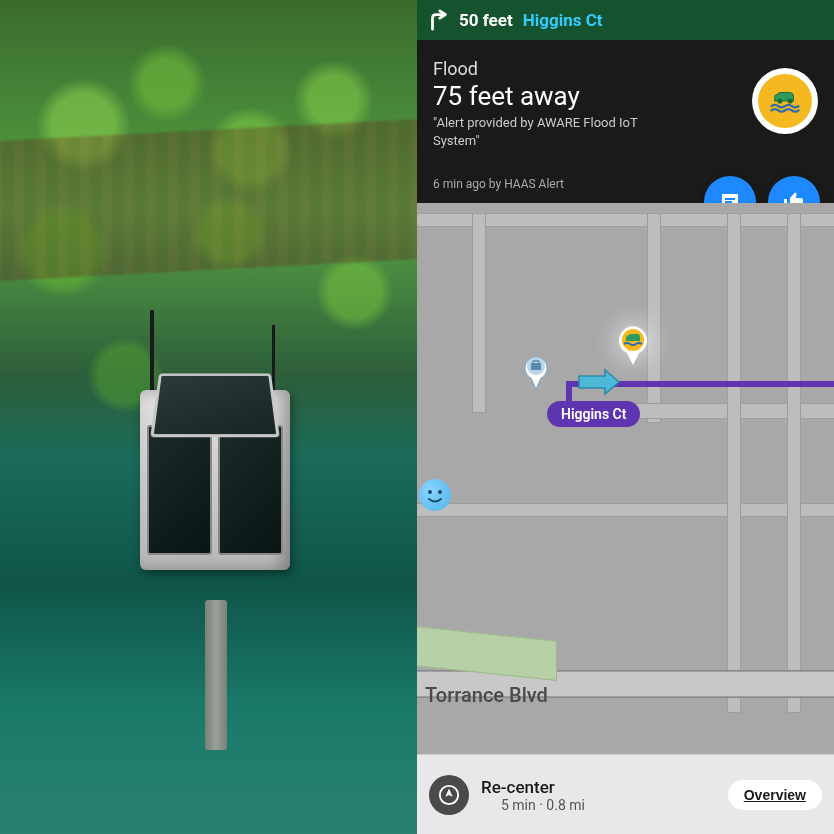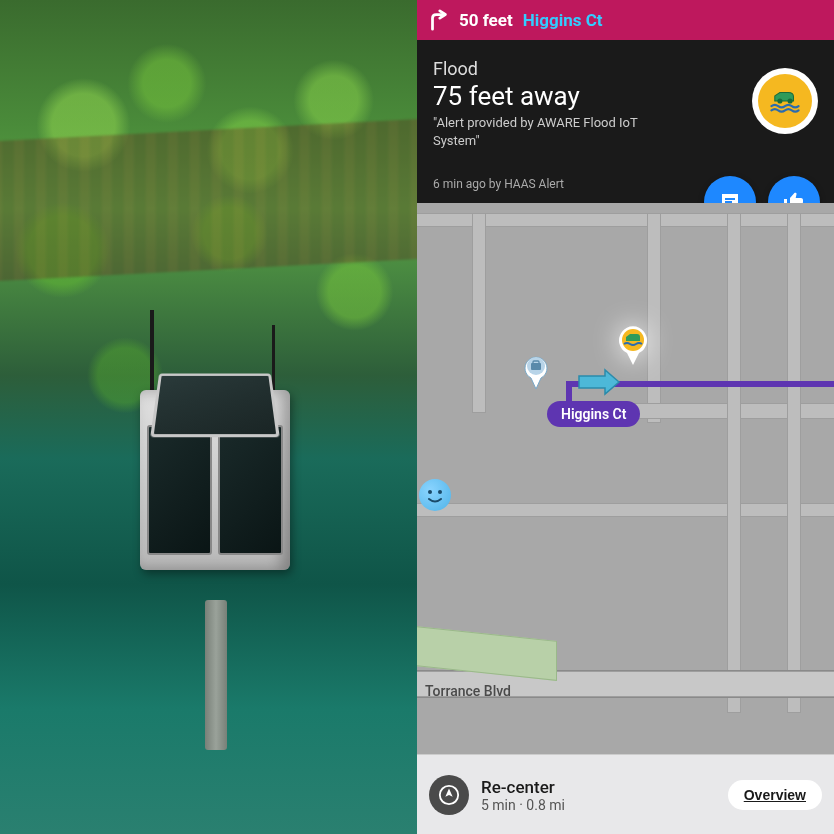--- a/index.html
+++ b/index.html
@@ -119,21 +119,21 @@
     .right-panel {
       width: 417px;
       height: 834px;
       position: relative;
       display: flex;
       flex-direction: column;
       background: #b0b0b0;
     }
     .turn-bar {
       height: 40px;
-      background: #be185d;
+      background: #14532d;
       display: flex;
       align-items: center;
       padding: 0 10px;
       gap: 10px;
     }
     .turn-arrow {
       width: 22px;
       height: 22px;
       flex-shrink: 0;
     }
@@ -212,21 +212,21 @@
       color: #fff;
       font-size: 14px;
       font-weight: 600;
       padding: 5px 14px;
       border-radius: 14px;
       white-space: nowrap;
     }
     .road-label {
       position: absolute;
       color: #4a4a4a;
-      font-size: 14px;
+      font-size: 20px;
       font-weight: 500;
     }
     .car-marker {
       position: absolute;
       width: 44px;
       height: 28px;
     }
     .map-flood-pin {
       position: absolute;
       width: 32px;
@@ -260,21 +260,21 @@
       border-radius: 50%;
       background: #4a4a4a;
       display: flex;
       align-items: center;
       justify-content: center;
       cursor: pointer;
       flex-shrink: 0;
     }
     .bottom-text { flex: 1; }
     .recenter-label { font-size: 17px; font-weight: 500; color: #1a1a1a; }
-    .eta-text { font-size: 14px; color: #555; }
+    .eta-text { font-size: 14px; color: #555; margin-left: 20px; }
     .overview-btn {
       background: #fff;
       border: none;
       border-radius: 18px;
       padding: 7px 16px;
       font-size: 14px;
       font-weight: 700;
       color: #1a1a1a;
       text-decoration: underline;
       cursor: pointer;

